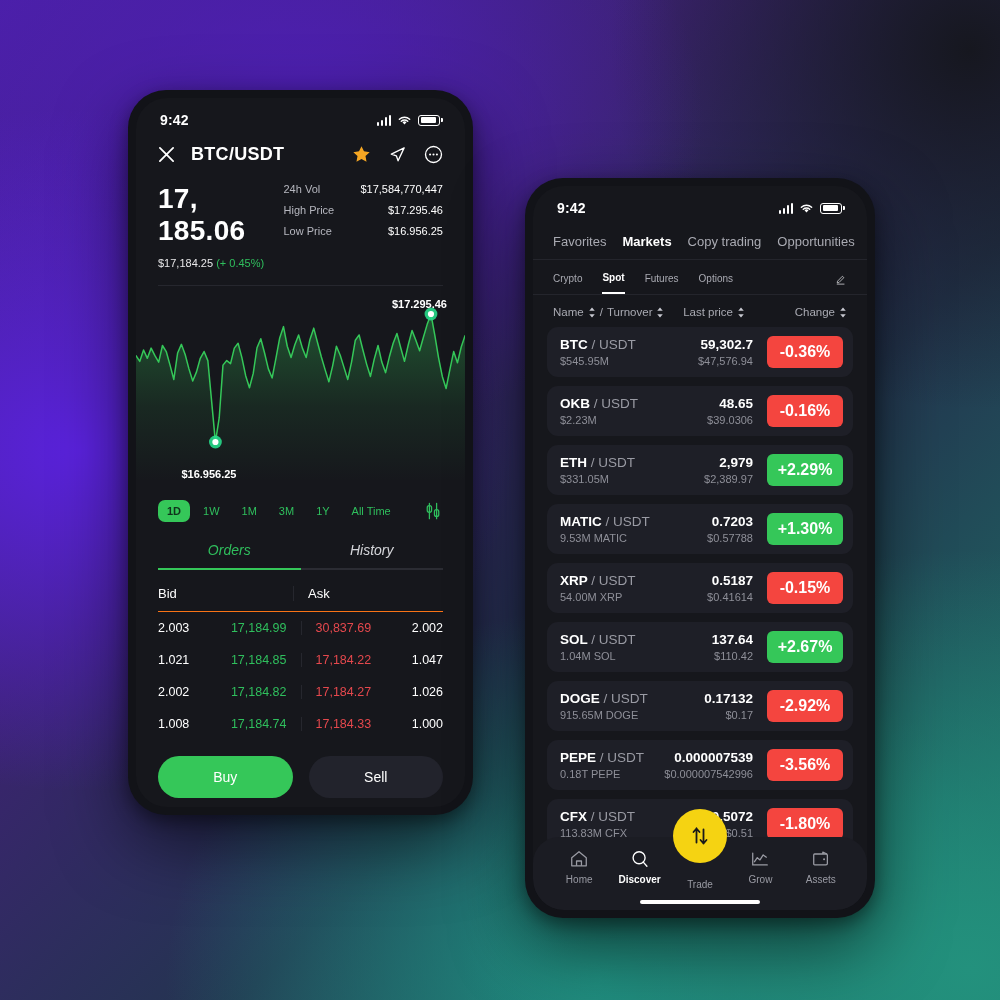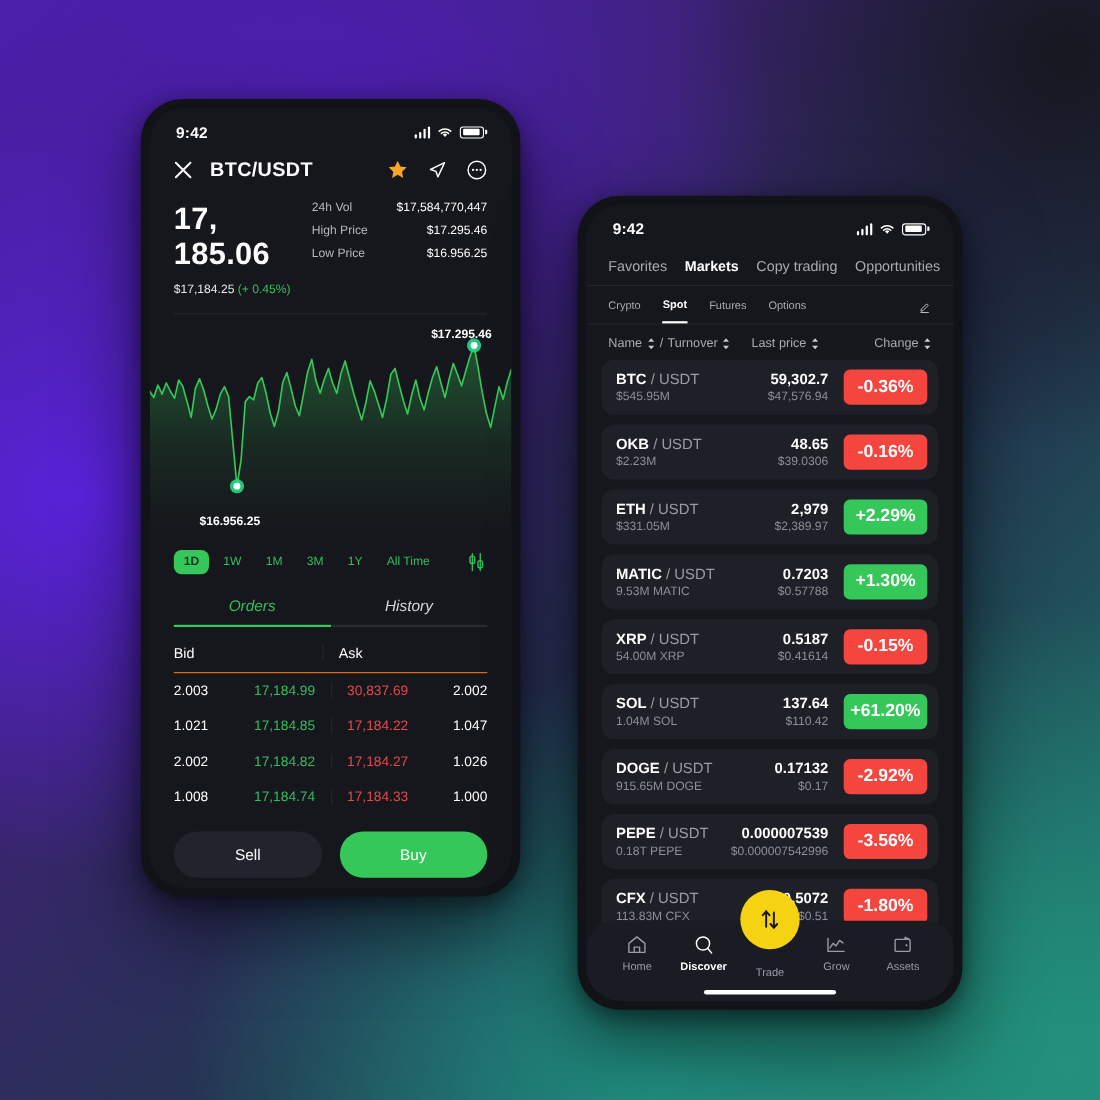--- a/index.html
+++ b/index.html
@@ -283,22 +283,22 @@
           <div class="book-row">
             <div class="bq">1.008</div>
             <div class="bp">17,184.74</div>
             <div class="ap">17,184.33</div>
             <div class="aq">1.000</div>
           </div>
         </div>
     </div>
 
     <div class="cta">
+      <div class="btn btn-buy">Buy</div>
       <div class="btn btn-sell">Sell</div>
-      <div class="btn btn-buy">Buy</div>
     </div>
 
   </div>
 </div>
 
 <div class="phone" id="phone-right">
   <div class="screen">
 
     <div class="statusbar">
       <div class="sb-time">9:42</div>
@@ -430,21 +430,21 @@
         </div>
         <div class="mrow">
           <div class="m-left">
             <div class="sym"><i style="font-style:normal">SOL</i> <b>/ USDT</b></div>
             <div class="vol">1.04M SOL</div>
           </div>
           <div class="m-mid">
             <div class="lp">137.64</div>
             <div class="fp">$110.42</div>
           </div>
-          <div class="m-chg up">+61.20%</div>
+          <div class="m-chg up">+2.67%</div>
         </div>
         <div class="mrow">
           <div class="m-left">
             <div class="sym"><i style="font-style:normal">DOGE</i> <b>/ USDT</b></div>
             <div class="vol">915.65M DOGE</div>
           </div>
           <div class="m-mid">
             <div class="lp">0.17132</div>
             <div class="fp">$0.17</div>
           </div>

